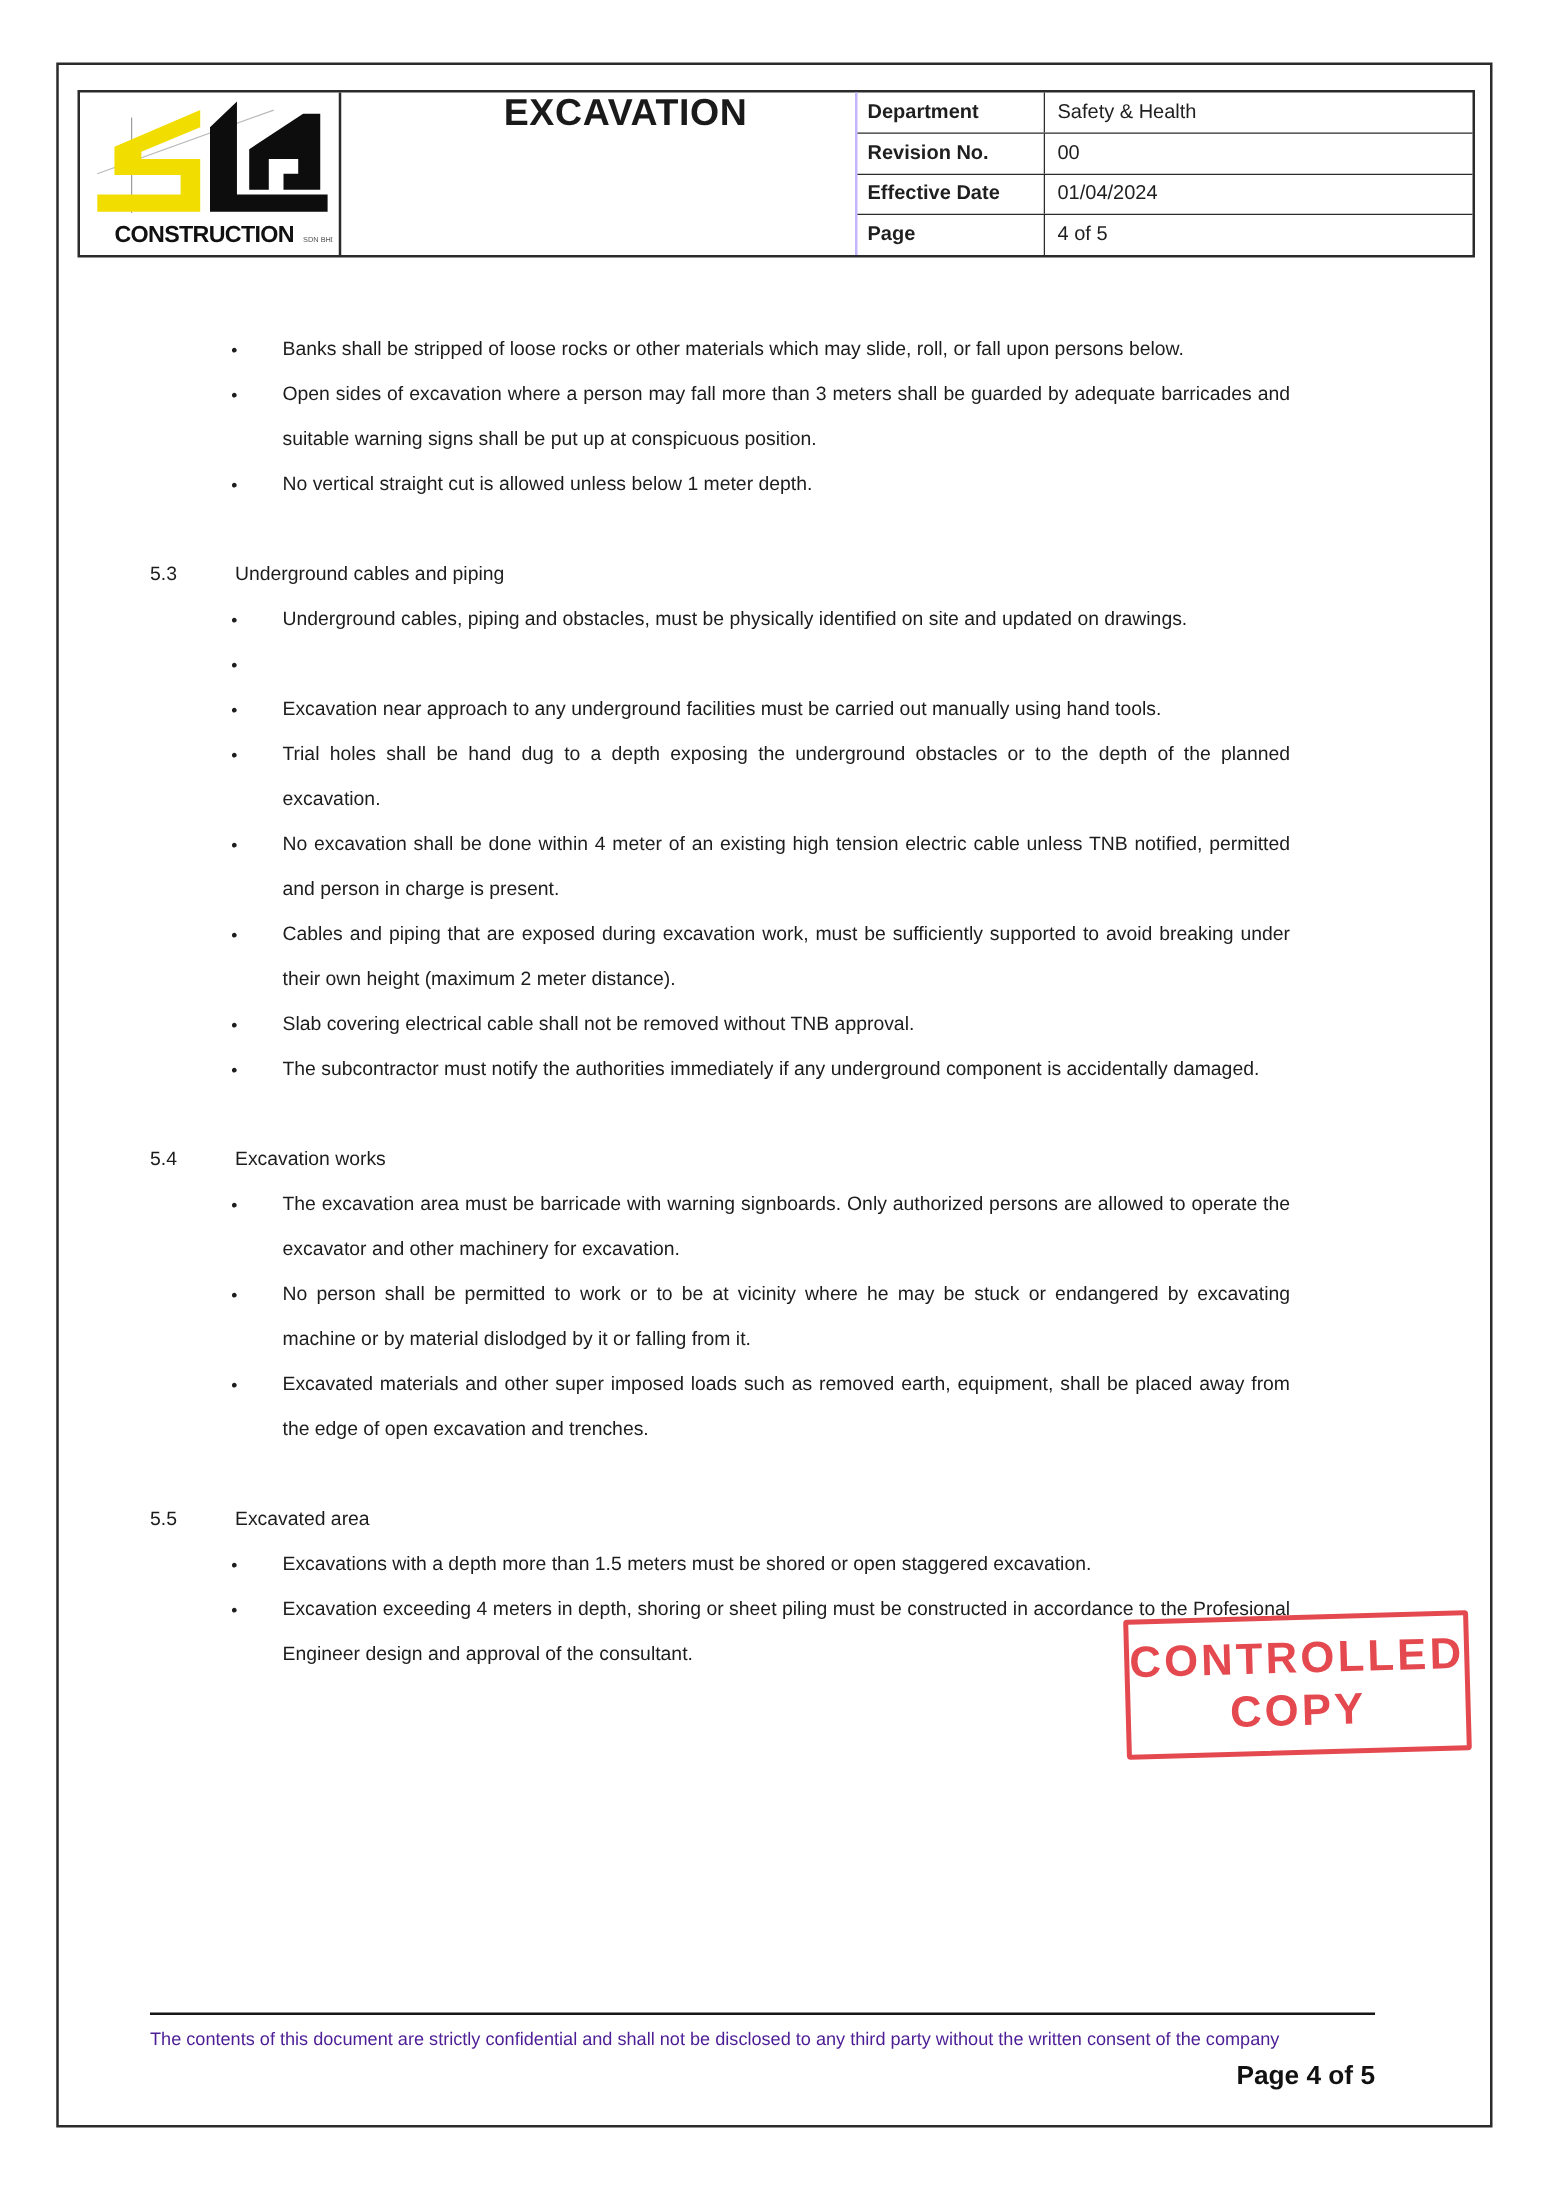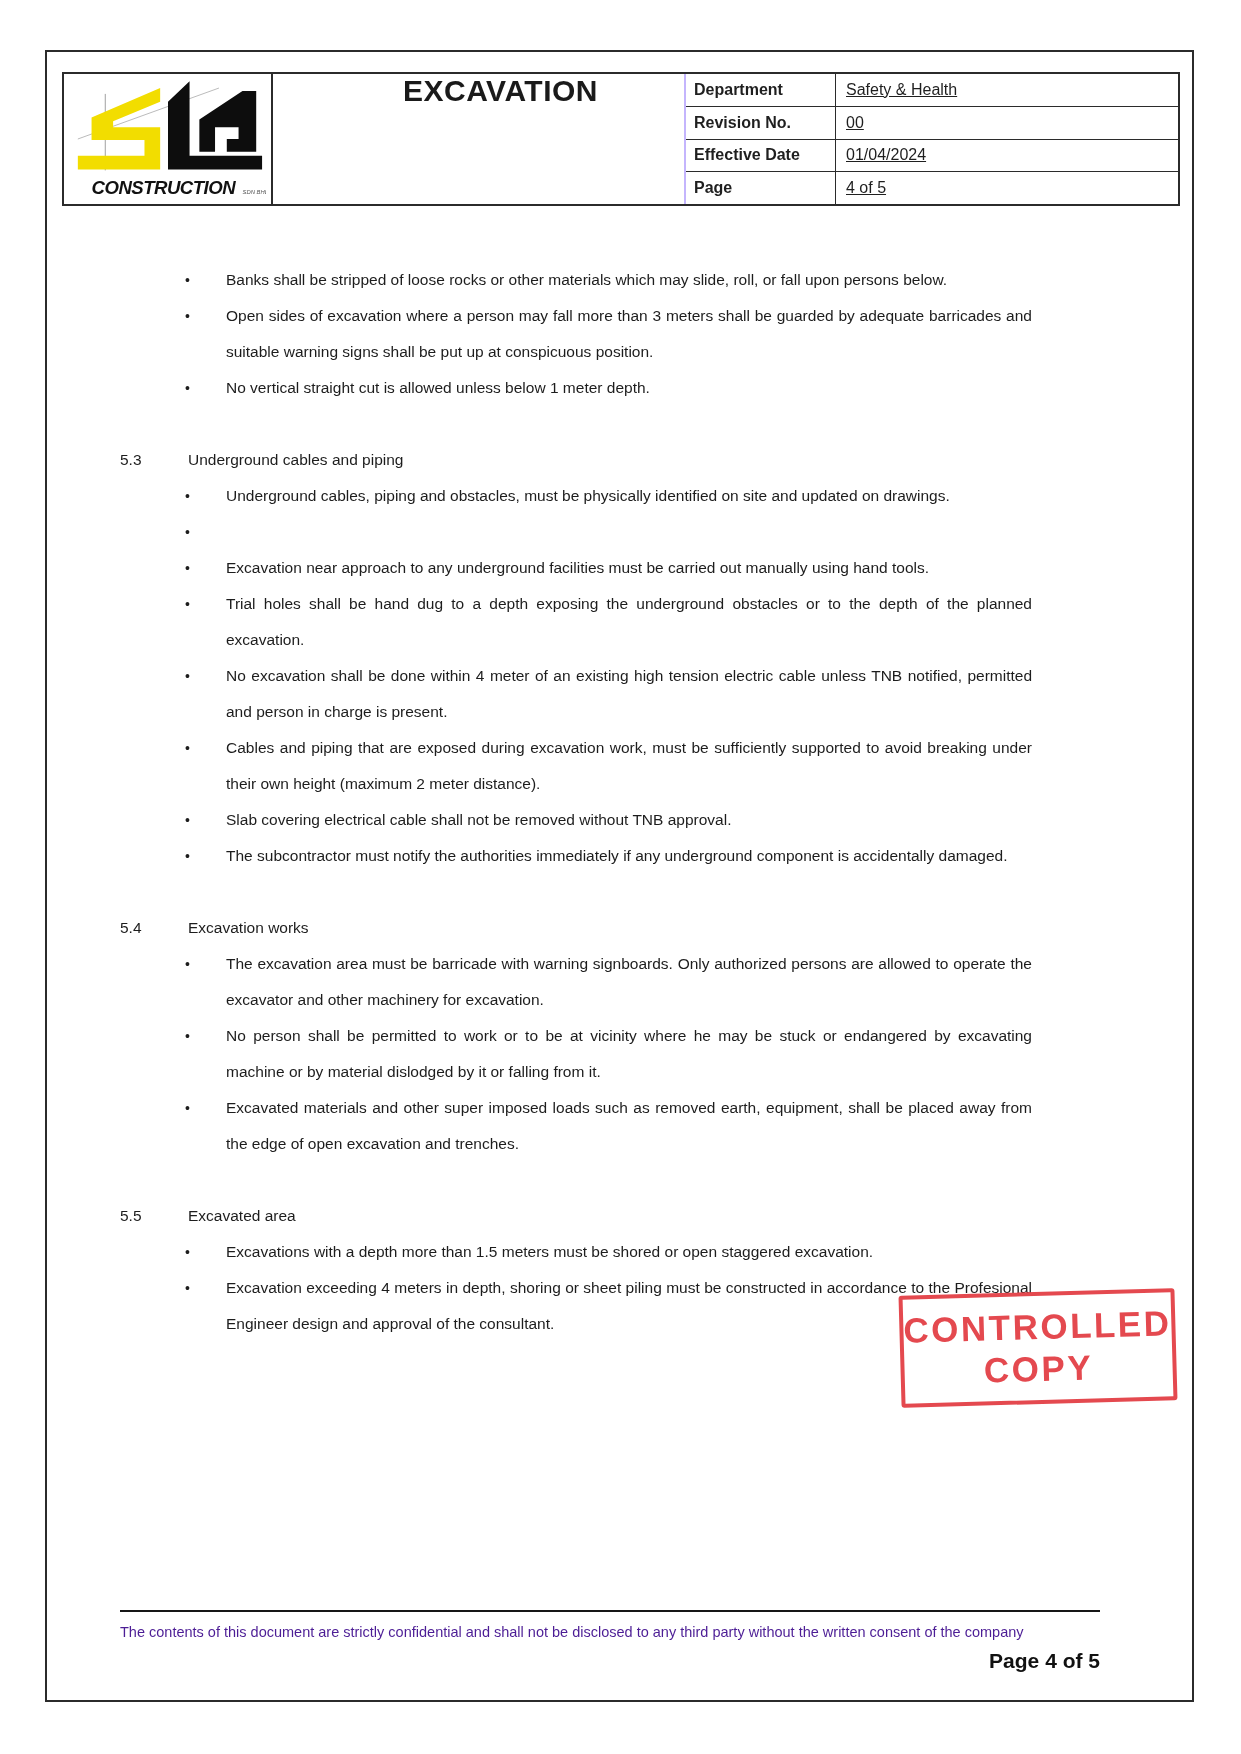--- a/index.html
+++ b/index.html
@@ -15,35 +15,35 @@
     border:2px solid #2b2b2b; box-sizing:border-box; background:#fff;
   }
 
   
   .header-box {
     position:absolute; left:62px; top:72px; width:1118px; height:134px;
     border:2px solid #2b2b2b; box-sizing:border-box; display:flex; background:#fff;
   }
   .logo-cell {
     width:209px; border-right:2px solid #2b2b2b; box-sizing:border-box;
-    display:flex; align-items:center; justify-content:center;font-style:italic;
+    display:flex; align-items:center; justify-content:center;
   }
   .title-cell {
     flex:1; display:flex; align-items:flex-start; justify-content:center;
     border-right:2px solid #c4b5fd; box-sizing:border-box;margin-left:44px;
   }
   .doc-title { font-size:30px; font-weight:bold; letter-spacing:0.5px; color:#1a1a1a; }
   .info-cell { width:492px; display:flex; flex-direction:column; }
   .info-row { flex:1; display:flex; border-bottom:1.5px solid #2b2b2b; }
   .info-row:last-child { border-bottom:none; }
   .info-label {
     width:150px; border-right:1.5px solid #2b2b2b; box-sizing:border-box;
     font-weight:bold; font-size:16px; padding:0 0 0 8px; display:flex; align-items:center;
   }
-  .info-value { flex:1; font-size:16px; padding:0 0 0 10px; display:flex; align-items:center;text-decoration:underline; }
+  .info-value { flex:1; font-size:16px; padding:0 0 0 10px; display:flex; align-items:center; }
 
   
   .doc-body {
     position:absolute; left:120px; top:262px; width:912px;
     font-size:15.5px; line-height:36px; color:#1d1d1d;
   }
   .section { margin-top:36px; }
   .section:first-child { margin-top:0; }
   .section-head { display:flex; }
   .section-number { width:68px; flex:none; }

